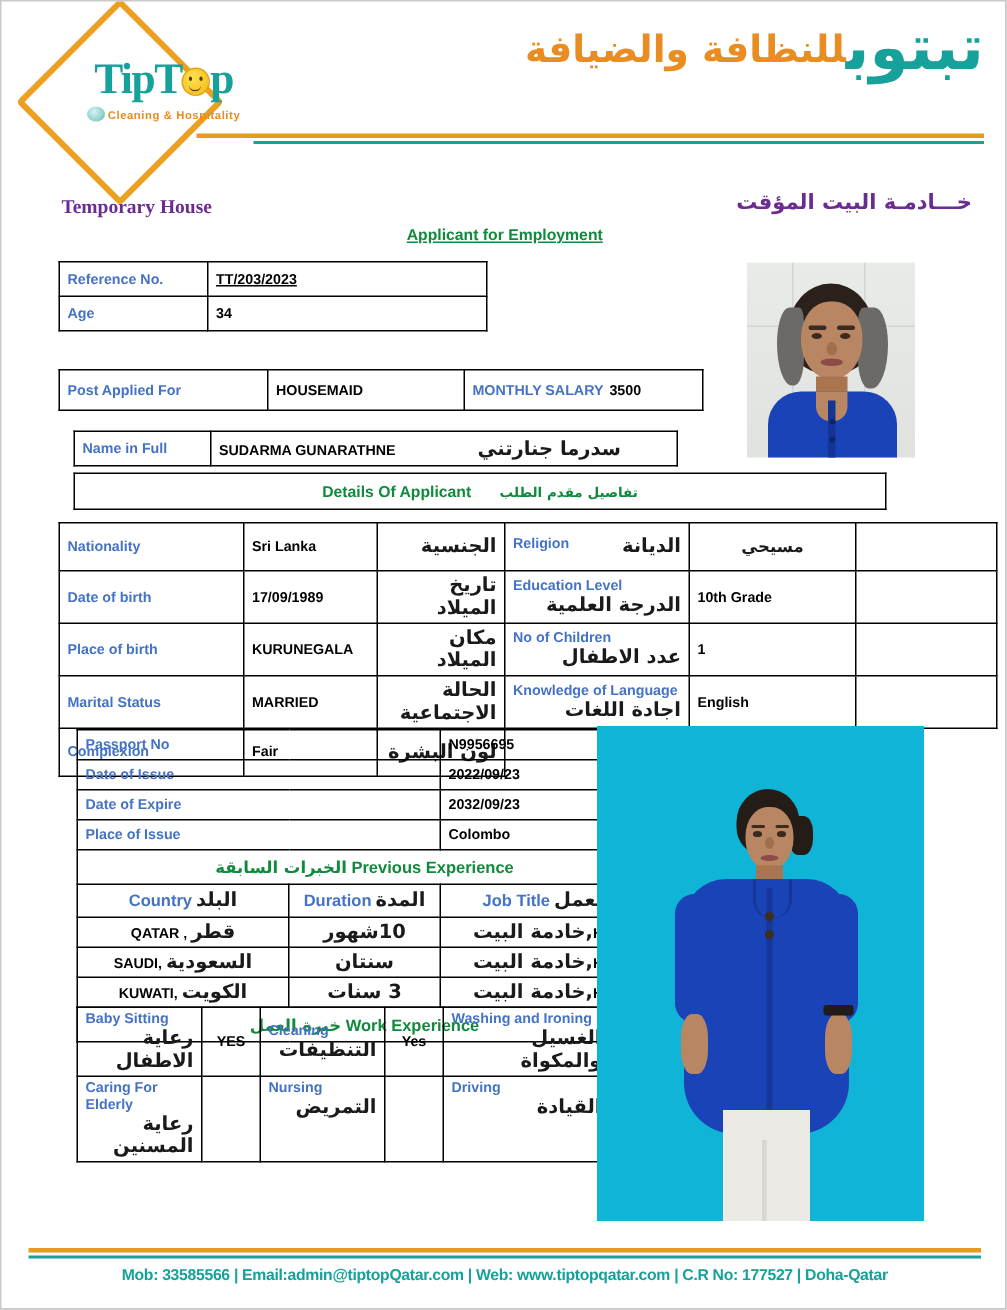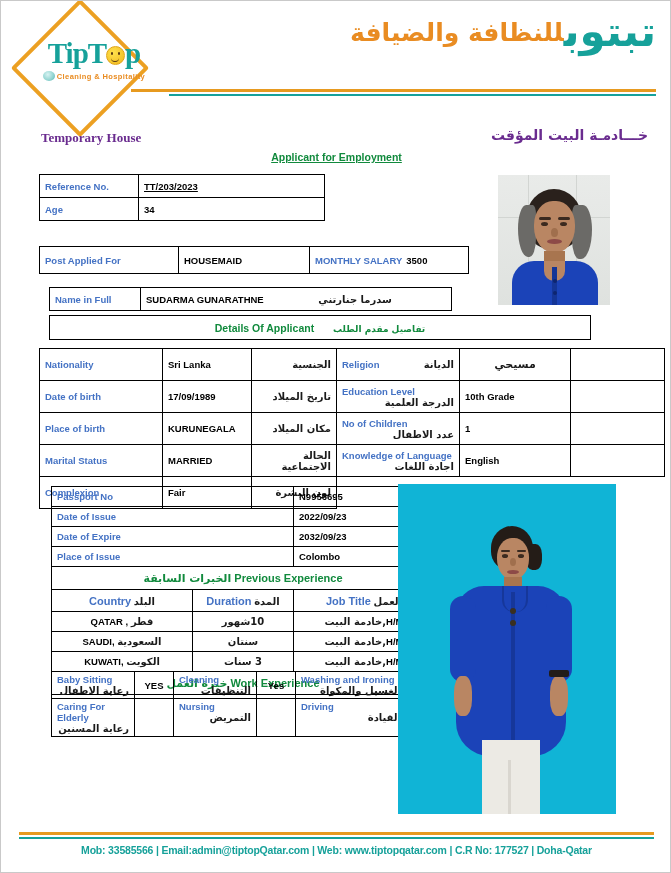--- a/index.html
+++ b/index.html
@@ -7,21 +7,21 @@
   .page{
     position:relative;width:671px;height:873px;background:#ffffff;
     box-sizing:border-box;border:1px solid #c9c9c9;overflow:hidden;
   }
 
   
   .header{position:absolute;left:0;top:0;width:671px;height:120px;}
   .logo{position:absolute;left:22px;top:14px;width:140px;height:100px;}
   .diamond{position:absolute;left:8px;top:4px;width:90px;height:90px;
     border:4px solid #eca022;transform:rotate(45deg);border-radius:3px;}
-  .logo-text{position:absolute;left:1px;top:24px;width:140px;text-align:center;}
+  .logo-text{position:absolute;left:16px;top:24px;width:140px;text-align:center;}
   .tiptop{font-family:"Liberation Serif",serif;font-size:29px;font-weight:bold;
     color:#16a19a;letter-spacing:-1px;line-height:1;}
   .smiley{display:inline-block;width:17px;height:17px;border-radius:50%;
     background:radial-gradient(circle at 38% 34%,#ffe14d 0%,#f5c429 70%,#e0a517 100%);
     position:relative;top:2px;border:1px solid #e0a517;}
   .smiley:before{content:"";position:absolute;left:3.5px;top:5px;width:2.5px;height:3px;
     background:#5a3a12;border-radius:50%;box-shadow:7px 0 0 #5a3a12;}
   .smiley:after{content:"";position:absolute;left:4px;top:9.5px;width:8px;height:4px;
     border-bottom:1.6px solid #5a3a12;border-radius:0 0 8px 8px;}
   .tagline{font-size:7.5px;font-weight:bold;color:#e98c22;letter-spacing:.4px;margin-top:1px;}
@@ -42,21 +42,21 @@
     font-family:"DejaVu Sans",sans-serif;font-size:14px;color:#6a2c8f;font-weight:bold;}
   .applicant-emp{position:absolute;left:0;top:150px;width:671px;text-align:center;
     font-size:10.5px;font-weight:bold;color:#118a3d;text-decoration:underline;}
 
   
   table{border-collapse:collapse;}
   td{border:1px solid #000;font-size:9.5px;padding:2px 5px;vertical-align:middle;
      color:#000;}
   .lbl{color:#4472c4;font-weight:bold;}
   .val{color:#000;font-weight:bold;}
-  .ar{font-family:"DejaVu Sans",sans-serif;direction:rtl;font-size:10px;
+  .ar{font-family:"DejaVu Sans",sans-serif;direction:rtl;font-size:13px;
       color:#1a1a1a;font-weight:bold;}
   .u{text-decoration:underline;}
 
   
   .t-info{position:absolute;left:38px;top:173px;}
   .t-info td{height:18px;}
   .t-info .c1{width:88px;}
   .t-info .c2{width:175px;}
 
   

